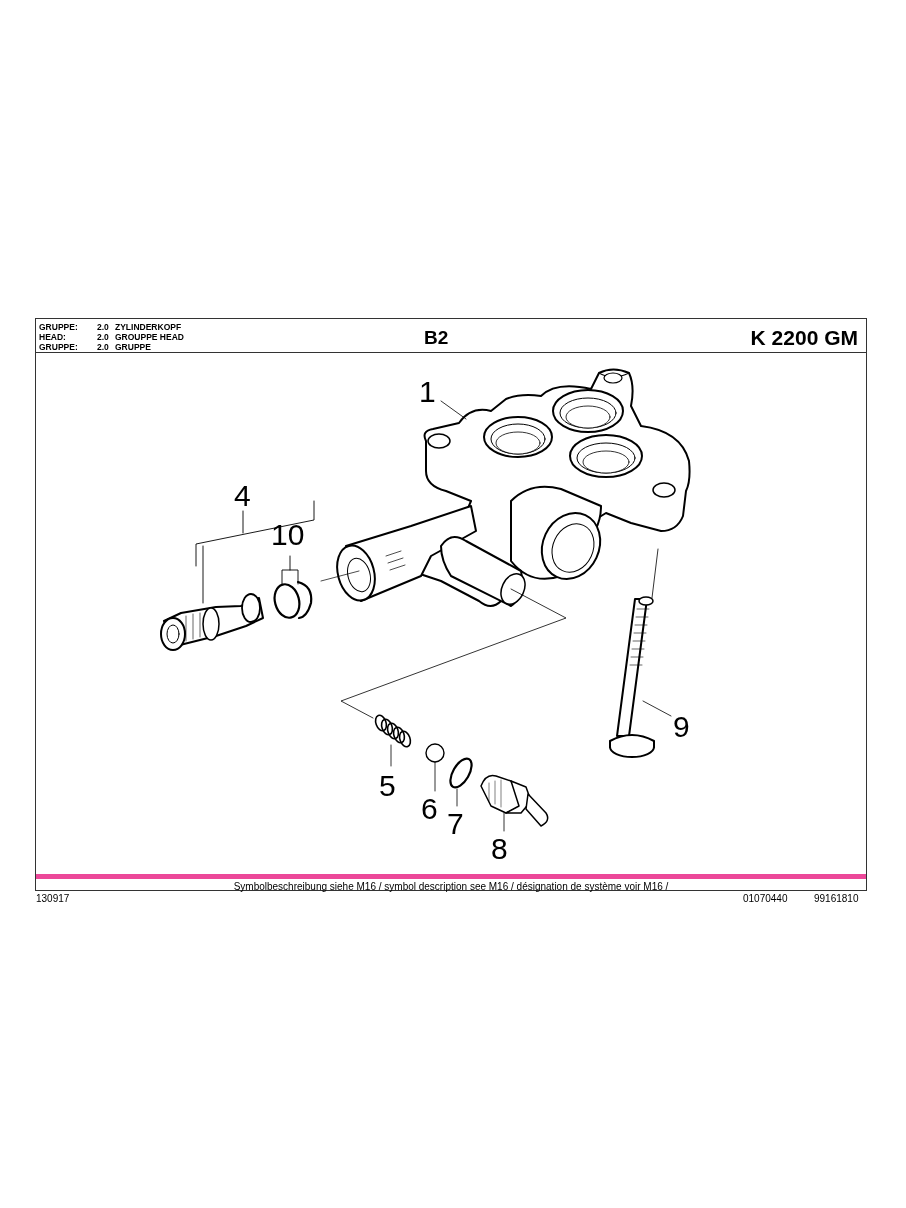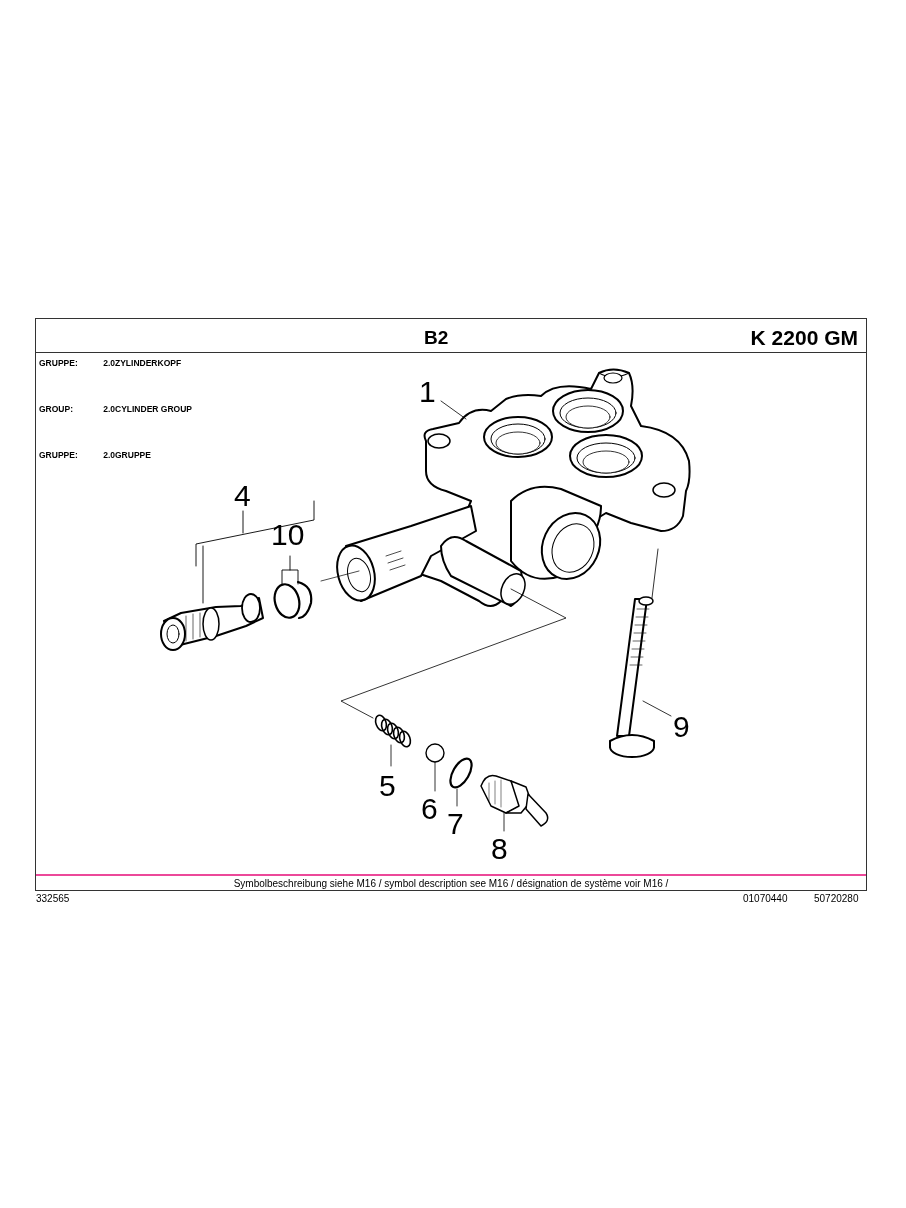--- a/index.html
+++ b/index.html
@@ -1,47 +1,47 @@
 <!DOCTYPE html>
 <html><head>
 <meta charset="utf-8">
 <style>
   html, body { margin: 0; padding: 0; background: #ffffff; }
   body { width: 906px; height: 1208px; position: relative; font-family: "Liberation Sans", sans-serif; color: #000; overflow: hidden; }
   .frame { position: absolute; left: 35px; top: 318px; width: 832px; height: 573px; border: 1px solid #333; box-sizing: border-box; }
   .header { position: absolute; left: 0; top: 0; width: 100%; height: 34px; border-bottom: 1px solid #333; box-sizing: border-box; }
   .group-lines { position: absolute; left: 3px; top: 3px; font-size: 8.5px; font-weight: bold; line-height: 10px; }
-  .group-line { display: flex; margin-top: 36px; }
+  .group-line { display: flex; }
   .group-line .k { width: 58px; }
-  .group-line .n { width: 18px; text-align: right; }
+  .group-line .n { width: 18px; }
   .sheet-id { position: absolute; left: 388px; top: 8px; font-size: 19px; font-weight: bold; }
   .model { position: absolute; right: 8px; top: 7px; font-size: 21px; font-weight: bold; padding-left: 8px; }
   .drawing { position: absolute; left: 0; top: 34px; width: 830px; height: 522px; }
-  .caption-bar { position: absolute; left: 0; bottom: 0; width: 100%; height: 16px; border-top: 2px solid #ec4899; box-sizing: border-box; font-size: 10px; text-align: center; line-height: 15px; }
+  .caption-bar { position: absolute; left: 0; bottom: 0; width: 100%; height: 16px; border-top: 5px solid #ec4899; box-sizing: border-box; font-size: 10px; text-align: center; line-height: 15px; }
   .under { position: absolute; top: 893px; font-size: 10px; }
   .date { left: 36px; }
   .code1 { left: 743px; }
   .code2 { left: 814px; }
   svg text { font-family: "Liberation Sans", sans-serif; }
 </style>
 </head>
 <body>
 
 <div class="frame">
   <div class="header">
     <div class="group-lines">
       <div class="group-line">
         <span class="k">GRUPPE:</span>
         <span class="n">2.0</span>
         <span>ZYLINDERKOPF</span>
       </div>
       <div class="group-line">
-        <span class="k">GROUP:</span>
+        <span class="k">HEAD:</span>
         <span class="n">2.0</span>
-        <span>CYLINDER GROUP</span>
+        <span>GROUPPE HEAD</span>
       </div>
       <div class="group-line">
         <span class="k">GRUPPE:</span>
         <span class="n">2.0</span>
         <span>GRUPPE</span>
       </div>
     </div>
     <div class="sheet-id">B2</div>
     <div class="model">K 2200 GM</div>
   </div>
@@ -138,15 +138,15 @@
         <path d="M488 782 L488 800 M494 780 L494 803 M500 779 L500 806" stroke-width="0.5"></path>
         <path d="M503 812 L503 830" stroke-width="0.8"></path>
       </g>
       <text x="490" y="858" font-size="30" fill="#000" stroke="none">8</text>
     </svg>
   </div>
 
   <div class="caption-bar">Symbolbeschreibung siehe M16 / symbol description see M16 / désignation de système voir M16 /</div>
 </div>
 
-<div class="under date">332565</div>
+<div class="under date">130917</div>
 <div class="under code1">01070440</div>
-<div class="under code2">50720280</div>
+<div class="under code2">99161810</div>
 
 </body></html>

